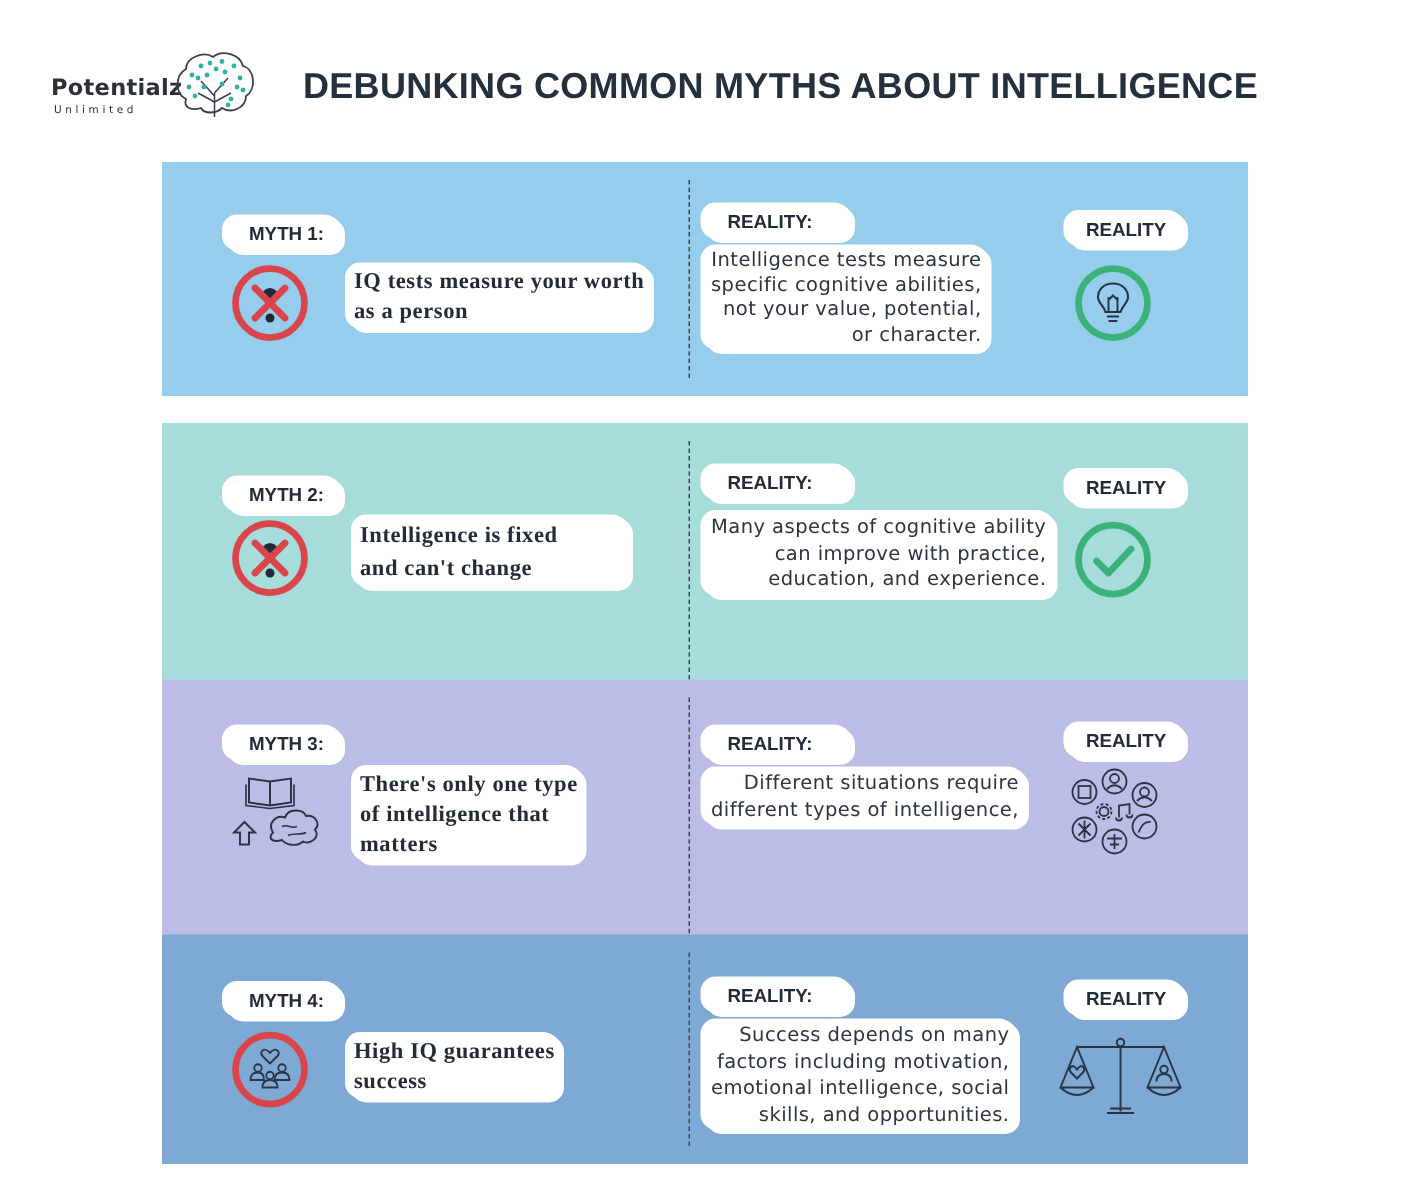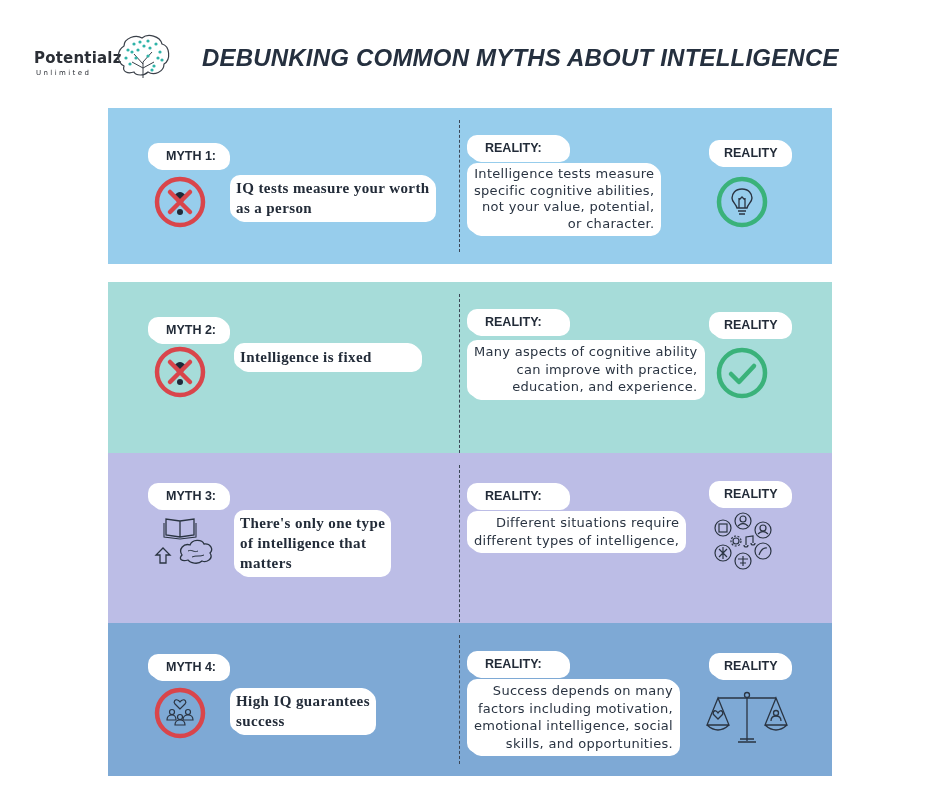--- a/index.html
+++ b/index.html
@@ -8,21 +8,21 @@
     font-family: "Liberation Sans", sans-serif; color: #1f2a3a;
     position: relative; overflow: hidden;
   }
   .logo { position: absolute; left: 34px; top: 32px; width: 140px; height: 48px; }
   .logo-name { position: absolute; left: 0; top: 17px; font-family: "DejaVu Sans", sans-serif; font-weight: bold; font-size: 15px; color: #2b2f36; letter-spacing: 0.2px; }
   .logo-sub { position: absolute; left: 2px; top: 37px; font-family: "DejaVu Sans", sans-serif; font-size: 7px; letter-spacing: 2.4px; color: #2b2f36; }
   .logo-brain { position: absolute; left: 80px; top: 0; width: 58px; height: 50px; }
   .title {
     position: absolute; left: 202px; top: 44px;
     font-family: "Liberation Sans", sans-serif; font-weight: bold;
-    font-size: 24px; color: #25303f; letter-spacing: 0.2px; font-style: italic;
+    font-size: 24px; color: #25303f; letter-spacing: 0.2px;
   }
   .panel { position: absolute; left: 108px; width: 724px; }
   .divider { position: absolute; left: 351px; top: 12px; bottom: 12px; border-left: 1.5px dashed #3b4656; }
   .blob {
     position: absolute; background: #ffffff; border-radius: 8px;
     box-shadow: 0 0 0 2px #ffffff, 2px 2px 0 2px #ffffff, -2px -1px 0 2px #ffffff;
   }
   .label { font-weight: bold; font-size: 12.5px; color: #222b38; }
   .myth-label { position: absolute; left: 44px; top: 38px; padding: 3px 10px 3px 14px; }
   .myth-text {
@@ -113,20 +113,21 @@
   <div class="icon-left" style="top:62px;">
     <svg width="56" height="56" viewBox="0 0 56 56">
       <circle cx="28" cy="28" r="23" fill="none" stroke="#d9454b" stroke-width="4.5"></circle>
       <path d="M22 22 Q28 14 34 22 L30 30 L26 30 Z" fill="#1f2a3a"></path>
       <circle cx="28" cy="38" r="3" fill="#1f2a3a"></circle>
       <path d="M18 18 L38 38 M38 18 L18 38" stroke="#d9454b" stroke-width="4.5" stroke-linecap="round"></path>
     </svg>
   </div>
   <div class="blob myth-text" style="top:64px;left:130px;width:180px;line-height:22px;">
     <div>Intelligence is fixed</div>
+    <div>and can't change</div>
   </div>
   <div class="blob label reality-label">REALITY:</div>
   <div class="blob reality-text" style="top:61px;line-height:17.5px;">
     <div>Many aspects of cognitive ability</div>
     <div>can improve with practice,</div>
     <div>education, and experience.</div>
   </div>
   <div class="blob label reality-badge" style="top:33px;">REALITY</div>
   <div class="icon-right" style="top:63px;">
     <svg width="56" height="56" viewBox="0 0 56 56">

